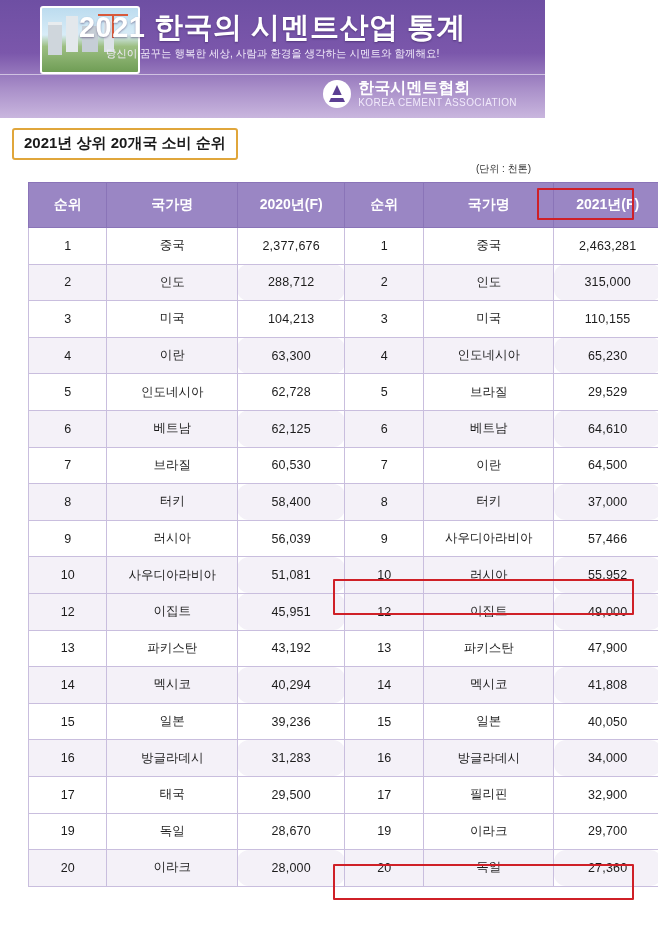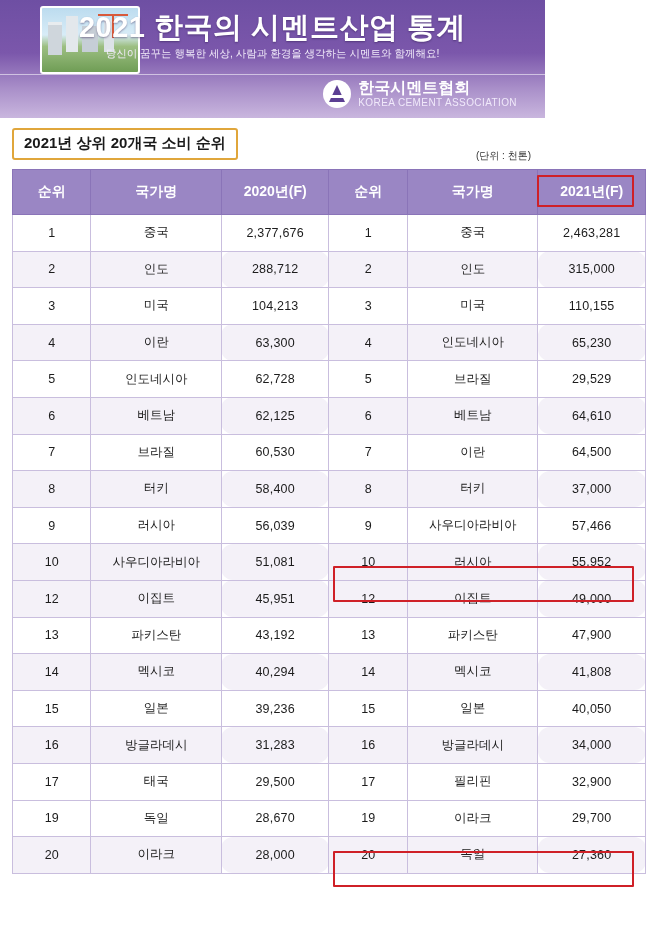--- a/index.html
+++ b/index.html
@@ -126,21 +126,21 @@
   }
   .logo-text-en {
     font-size: 10px;
     color: #f0e9fa;
     letter-spacing: .4px;
   }
 
   
   .section-bar {
     position: relative;
-    padding: 10px 12px 9px 12px;
+    padding: 10px 12px 22px 12px;
   }
   .section-title {
     display: inline-block;
     border: 2px solid #e0a63b;
     border-radius: 3px;
     padding: 4px 10px 5px 10px;
     font-size: 15px;
     font-weight: bold;
     color: #1a1a1a;
     background: #ffffff;
@@ -148,21 +148,21 @@
   .unit-note {
     position: absolute;
     right: 14px;
     bottom: 6px;
     font-size: 10px;
     color: #333;
   }
 
   
   .table-wrap {
-    padding: 0 12px;
+    padding: 0 28px;
   }
   table.stat {
     width: 634px;
     border-collapse: collapse;
     table-layout: fixed;
   }
   table.stat th, table.stat td {
     border: 1px solid #c9bede;
     text-align: center;
     font-size: 12.5px;

